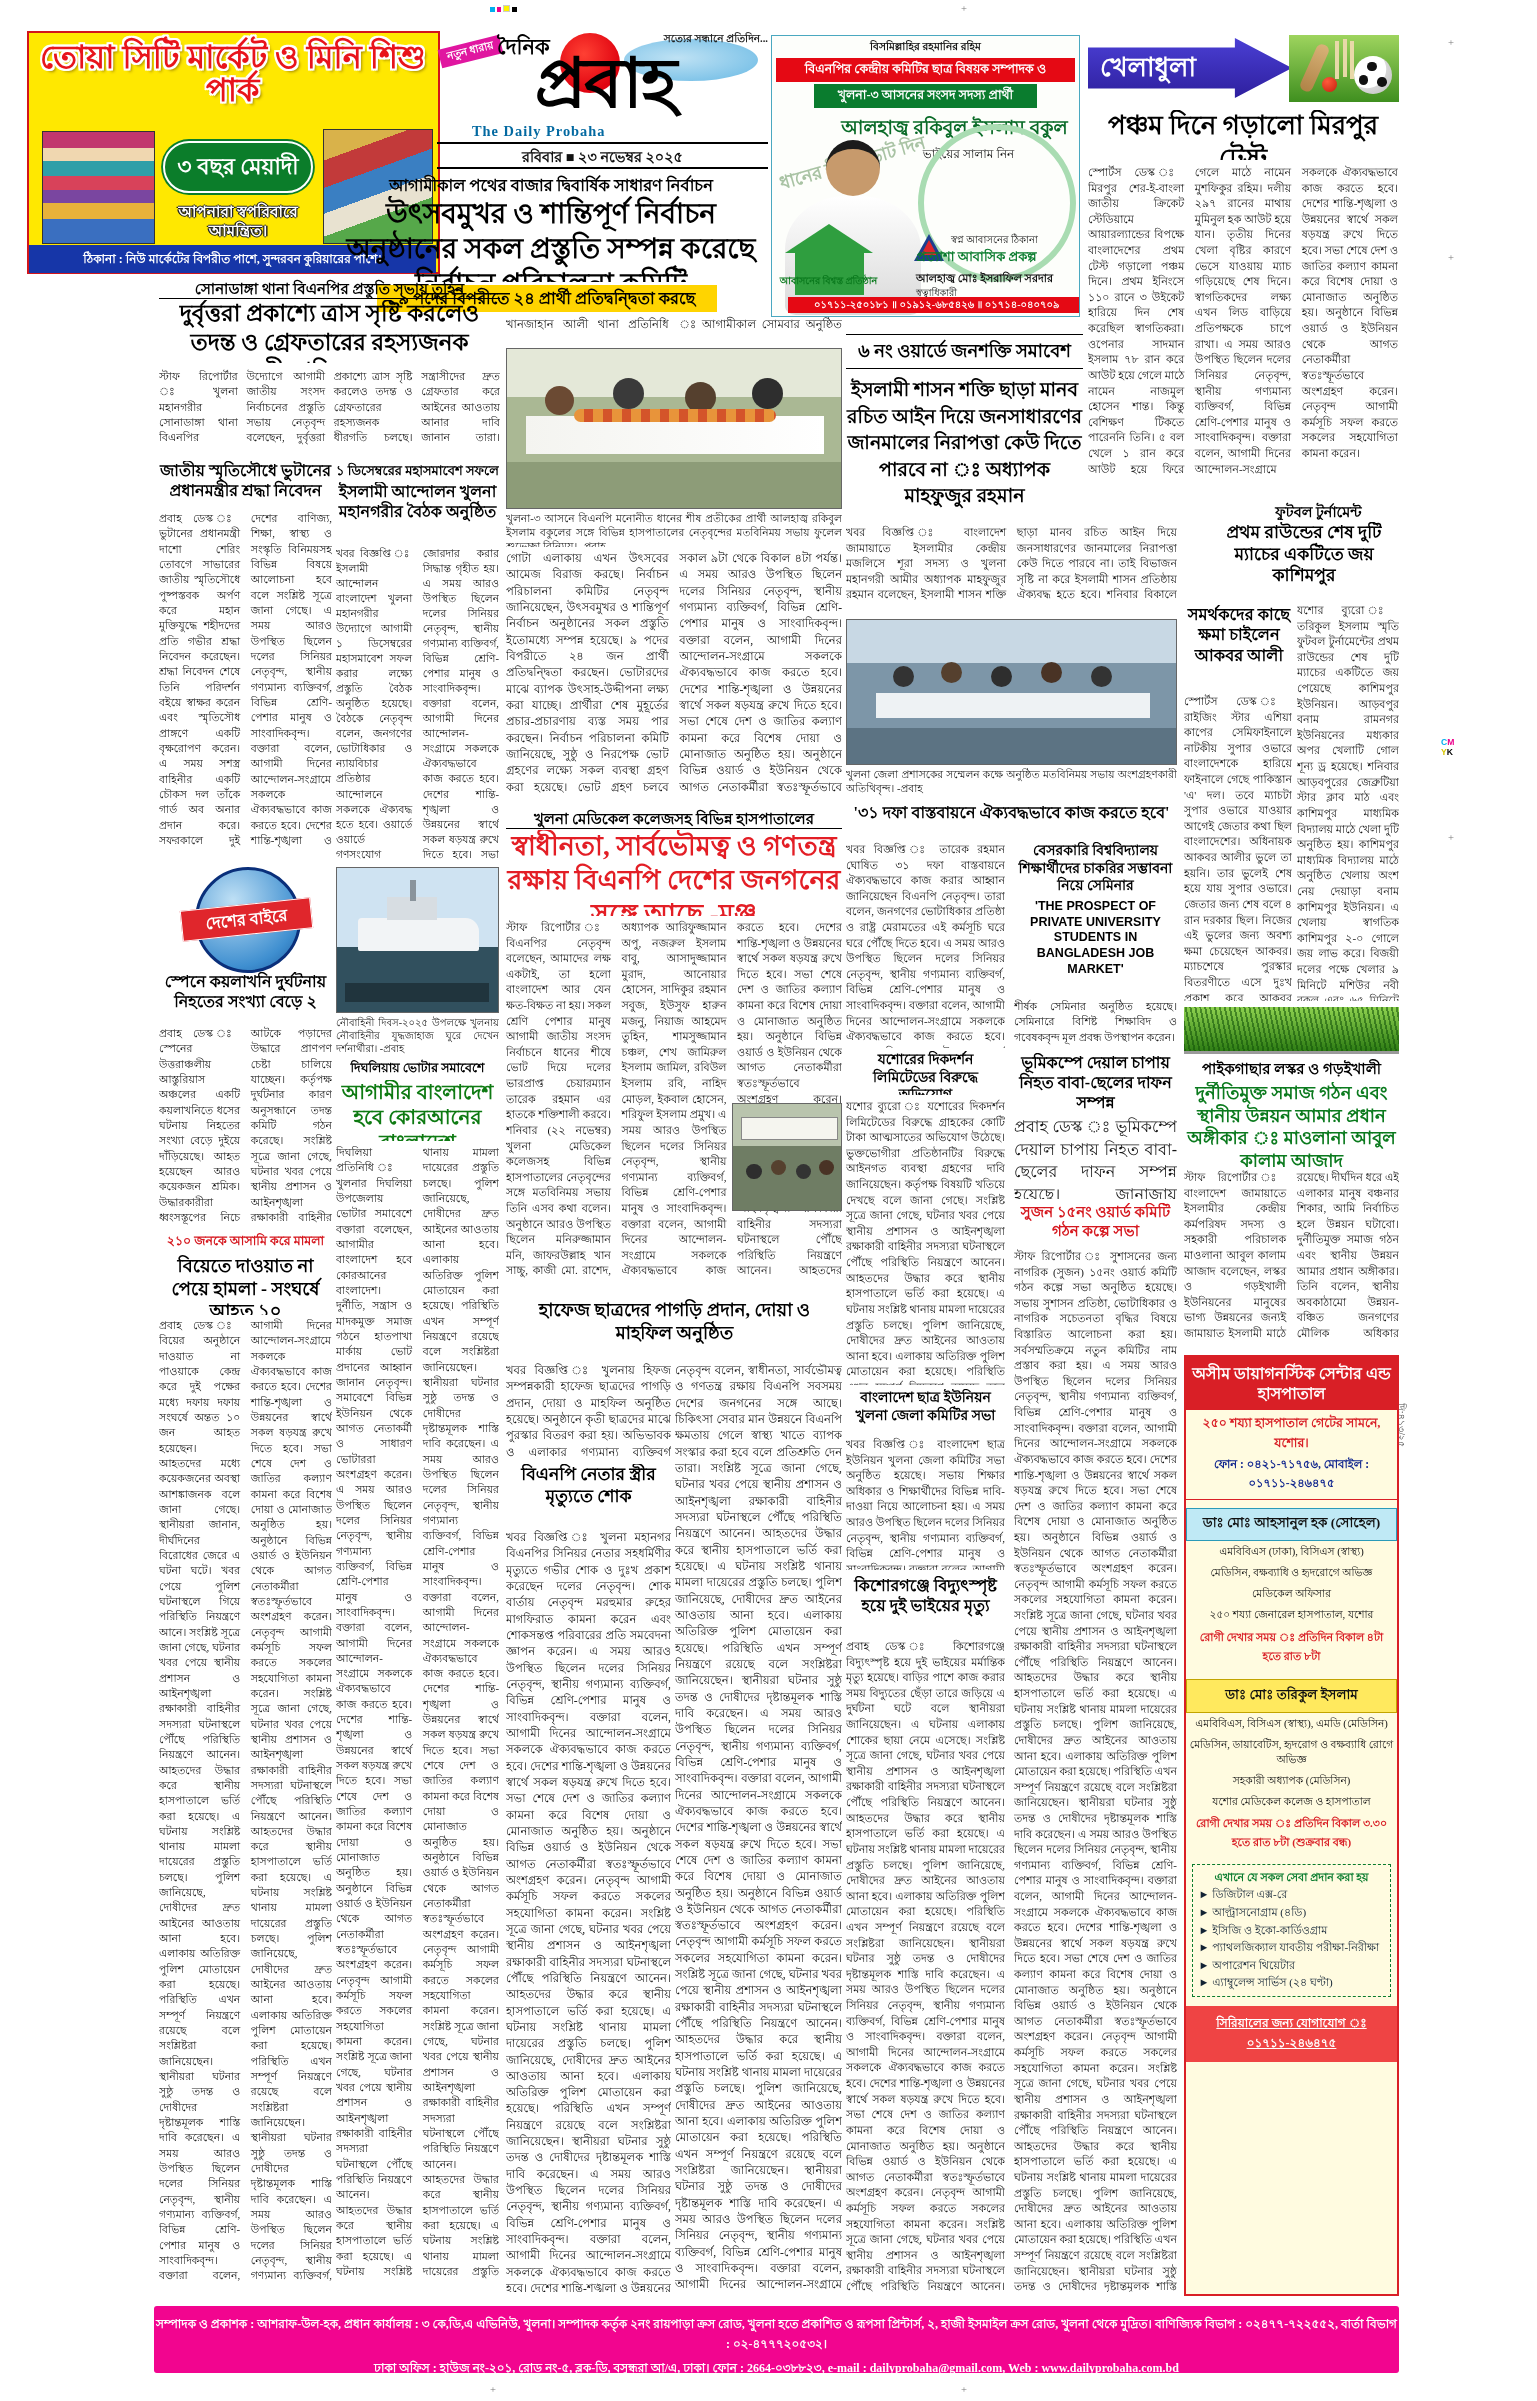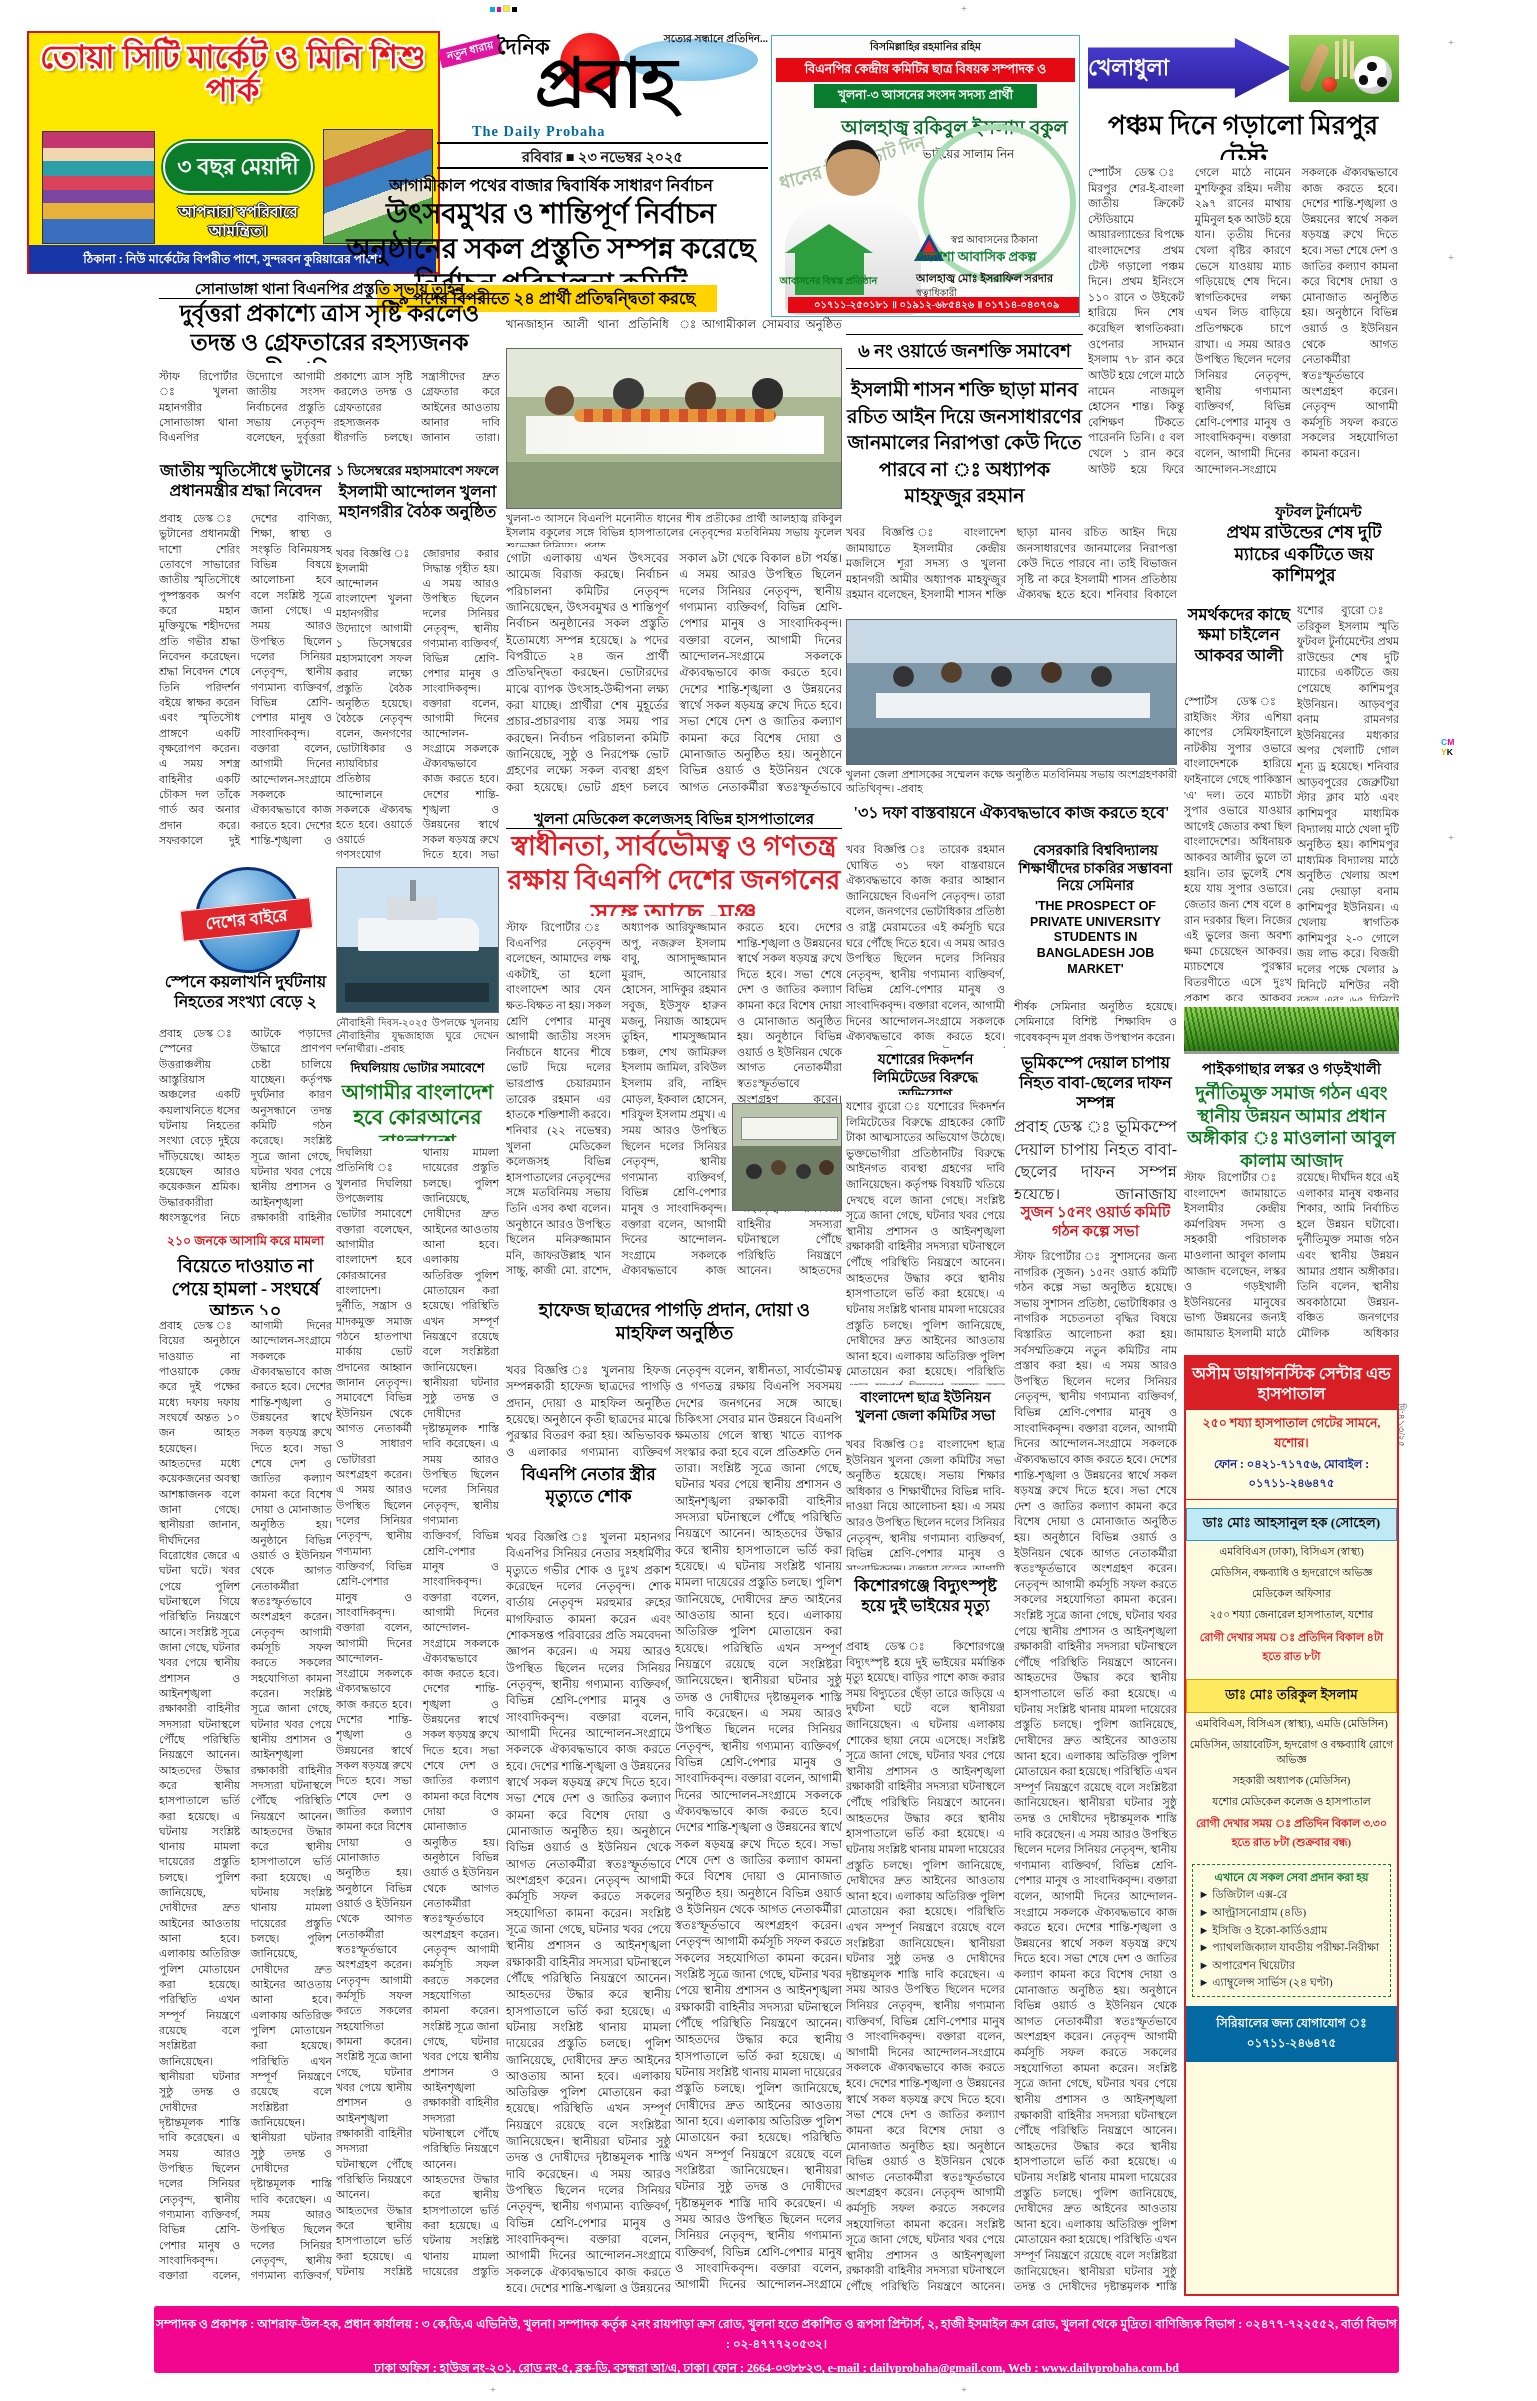--- a/index.html
+++ b/index.html
@@ -48,21 +48,21 @@
   #bnp .head{width:54px;height:56px;border-radius:50%;background:#c79a6c;border-top:9.6px solid #1b1b1b;box-sizing:border-box;}
   #bnp .bodyshape{background:linear-gradient(180deg,#ffffff,#d9d9d9);border-radius:45% 45% 8% 8%;}
   #bnp .house{background:#2f9e3f;}
   #bnp .roof{width:0;height:0;border-left:44px solid transparent;border-right:44px solid transparent;border-bottom:29px solid #2f9e3f;}
   #bnp .tri{width:0;height:0;border-left:15.4px solid transparent;border-right:15.4px solid transparent;border-bottom:27px solid #1d3f8f;}
   #bnp .tri2{width:0;height:0;border-left:8.6px solid transparent;border-right:8.6px solid transparent;border-bottom:15.4px solid #e0262c;}
   #bnp .company{color:#0a7c2e;font-weight:bold;font-size:13px;}
   #bnp .phones{background:#e50914;color:#fff;font-weight:bold;font-size:10px;text-align:center;line-height:16.3px;}
   
   #sparrow{background:linear-gradient(180deg,#4a3fd4,#2e1f9e);clip-path:polygon(0% 16%,72% 16%,72% 0%,100% 50%,72% 100%,72% 84%,0% 84%);}
-  #sparrow span{color:#fff;font-size:22px;font-weight:bold;line-height:60px;padding-left:0;}
+  #sparrow span{color:#fff;font-size:26px;font-weight:bold;line-height:60px;padding-left:12px;}
   #sgfx{background:linear-gradient(180deg,#9ed45e,#3f8f1f);overflow:hidden;}
   .fball{width:38px;height:38px;border-radius:50%;background:radial-gradient(circle at 30% 30%,#fff 55%,#dcdcdc);
      box-shadow:inset -5.8px -5.8px 0 rgba(0,0,0,.15);}
   .fspot{width:9.6px;height:9.6px;background:#111;border-radius:50%;}
   .bat{width:13.4px;height:50px;background:linear-gradient(#d8b277,#b08347);border-radius:5.8px;transform:rotate(24deg);}
   .stump{width:3.8px;height:38px;background:#e8d9a8;}
   .cball{width:15.4px;height:15.4px;border-radius:50%;background:radial-gradient(circle at 35% 30%,#ff5a3c,#c41e0c);}
   .grass{background:linear-gradient(180deg,#8ed24f,#2e7d14);
      background-image:repeating-linear-gradient(78deg,rgba(16,80,8,.55) 0 1.9px,rgba(255,255,255,0) 1.9px 4.8px),linear-gradient(180deg,#8ed24f,#2e7d14);}
   
@@ -77,21 +77,21 @@
   #hosp{background:#fffbe0;border:2.9px solid #d91f26;box-sizing:border-box;overflow:hidden;}
   #hosp .hhead{background:#d91f26;color:#fff;font-weight:bold;font-size:16px;text-align:center;padding:6.7px 3.8px;line-height:1.25;}
   #hosp .hsub{color:#d91f26;font-weight:bold;font-size:12.5px;text-align:center;padding:3.8px 1.9px 0;}
   #hosp .hphone{color:#12278f;font-weight:bold;font-size:11.5px;text-align:center;padding:1.9px 0 4.8px;border-bottom:1.4px solid #d91f26;}
   #hosp .dname1{background:#bfe9f5;font-weight:bold;font-size:13.4px;text-align:center;padding:4.8px 1.9px;margin-top:7.7px;border:1px solid #2a9ab8;}
   #hosp .dname2{background:#ffe95e;font-weight:bold;font-size:13.4px;text-align:center;padding:4.8px 1.9px;margin-top:9.6px;border:1px solid #c2a400;}
   #hosp .cred{font-size:10.6px;text-align:center;line-height:1.45;padding:2.9px 3.8px;}
   #hosp .time{color:#d91f26;font-weight:bold;font-size:11px;text-align:center;padding:2.9px 3.8px;}
   #hosp .svcbox{border:1.4px dashed #0a7c2e;margin:7.7px 5.8px;padding:3.8px 5.8px;}
   #hosp .svc{font-size:11px;line-height:1.6;color:#123;}
-  #hosp .hfoot{background:#0369a1;color:#fff;font-weight:bold;font-size:12px;text-align:center;padding:7.7px 3.8px;margin-top:9.6px;}
+  #hosp .hfoot{background:#ef4444;color:#fff;font-weight:bold;font-size:12px;text-align:center;padding:7.7px 3.8px;margin-top:9.6px;text-decoration:underline;}
   
   #foot{background:#f2058f;color:#fff;text-align:center;border-radius:2.9px;}
   #foot .l1{font-size:12px;font-weight:bold;padding-top:8.6px;}
   #foot .l2{font-size:12px;font-weight:bold;padding-top:4.8px;}
   
   .cmark{font-size:10.6px;color:#777;}
   .csq{display:inline-block;width:4.8px;height:4.8px;margin-right:1.9px;}
   .vtx{font-size:9.6px;color:#444;transform:rotate(90deg);transform-origin:left top;white-space:nowrap;}
   .cmyk{font-family:"Liberation Sans",sans-serif;font-size:8.6px;font-weight:bold;line-height:9.6px;}
 </style>

